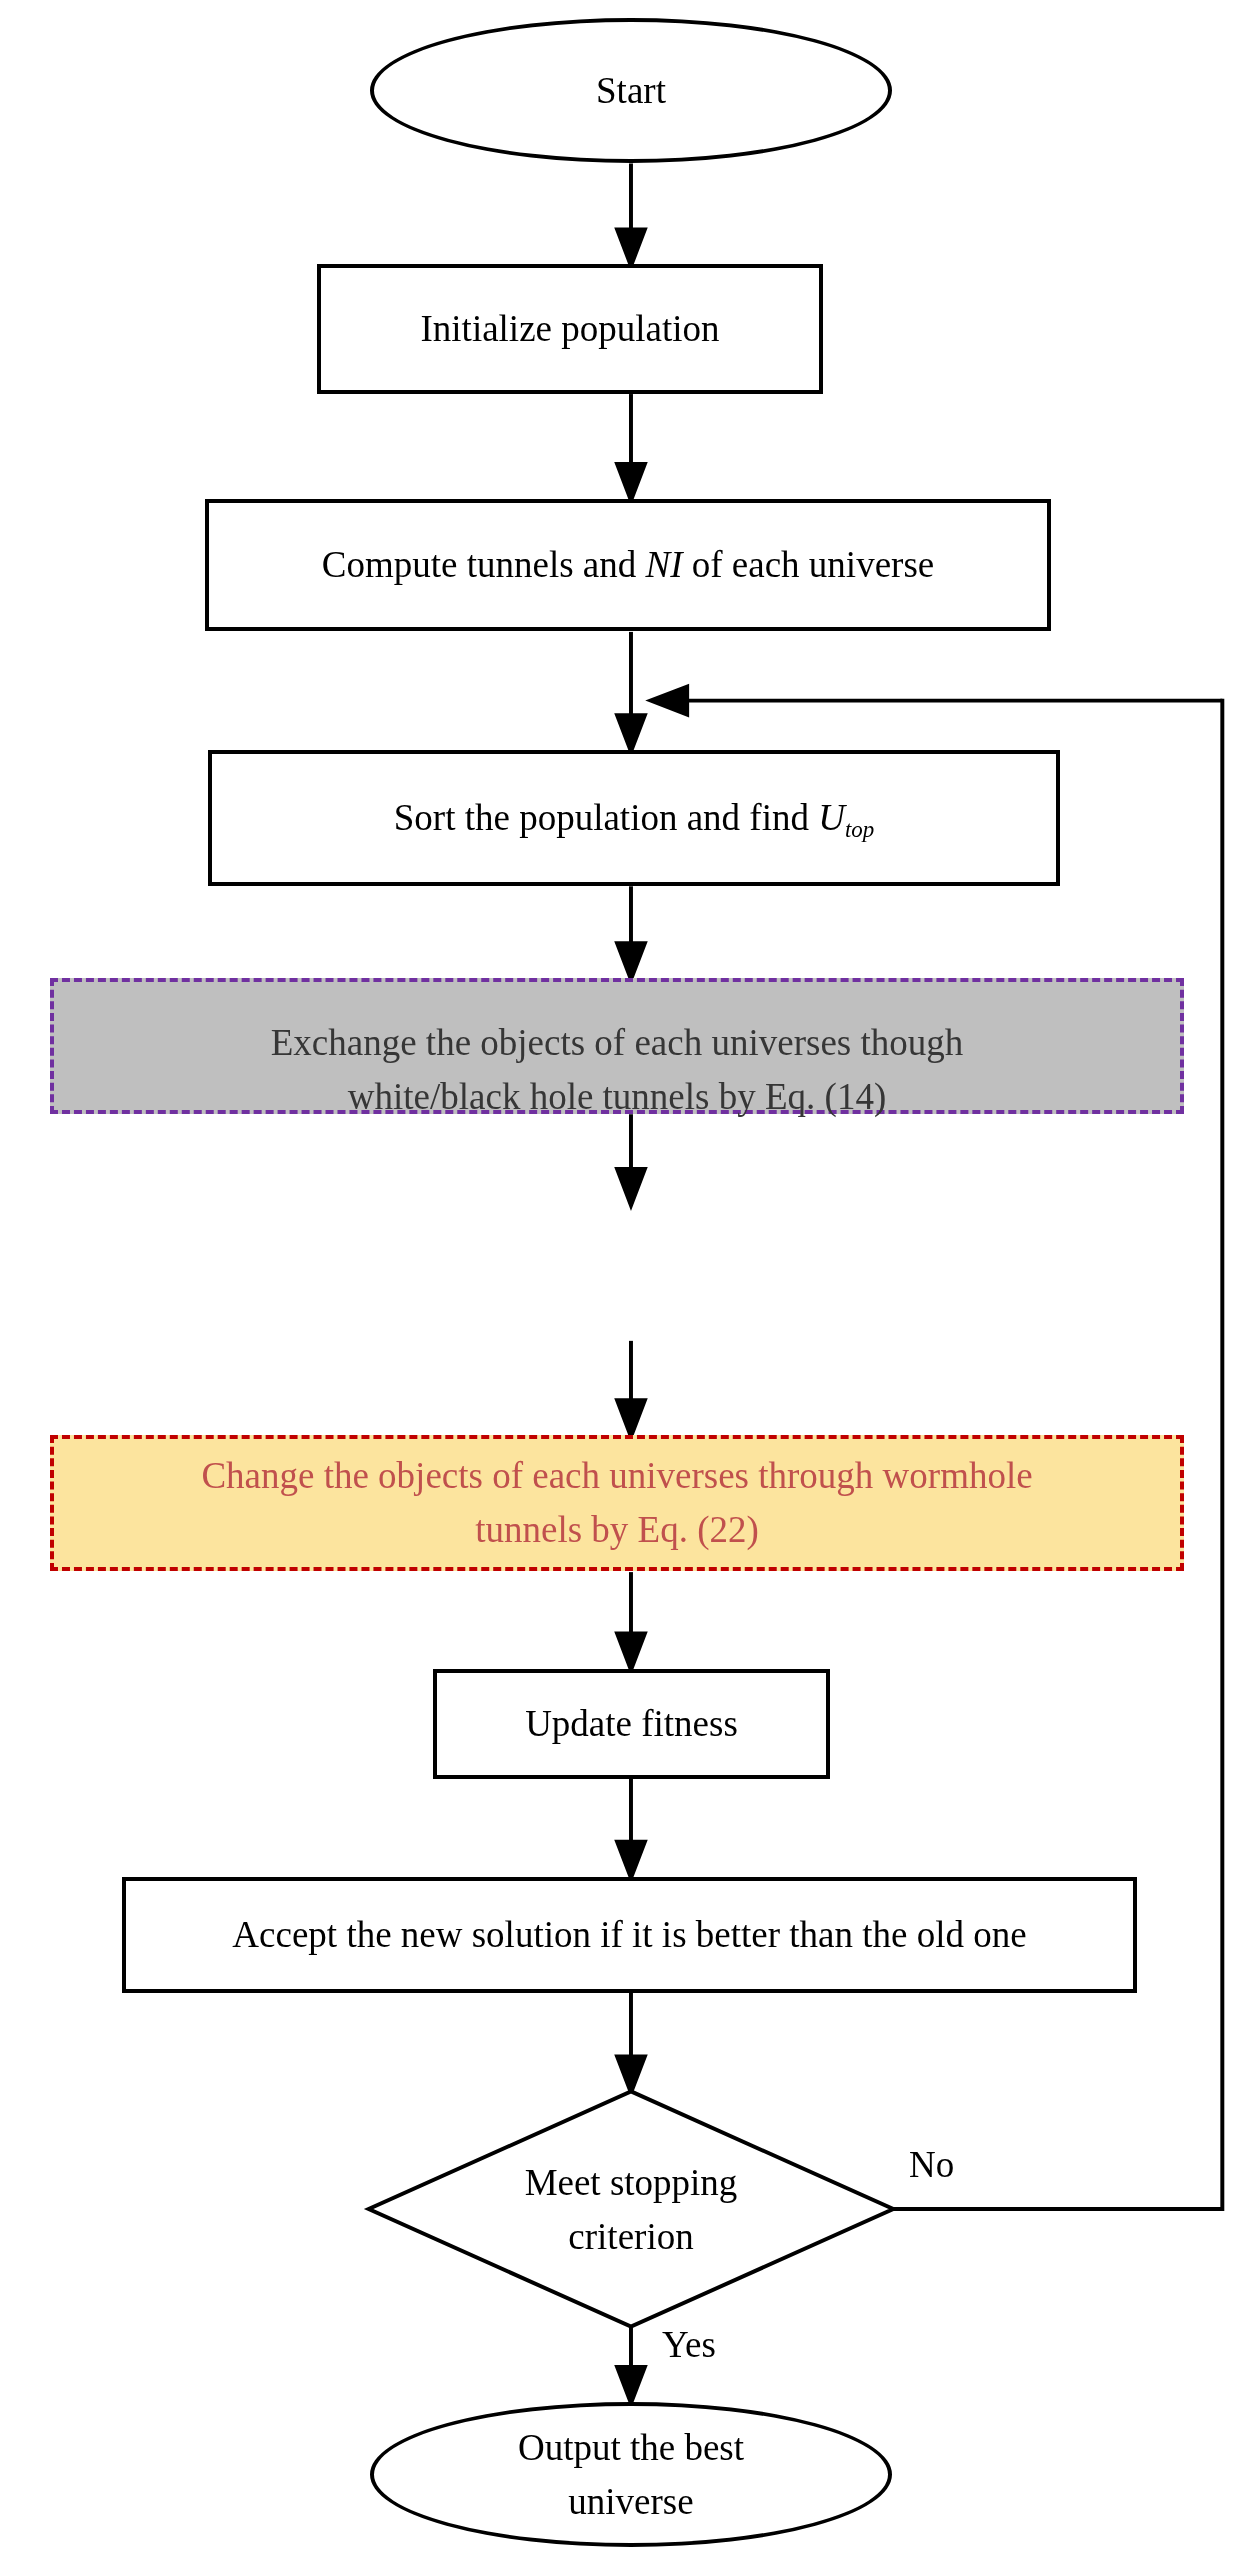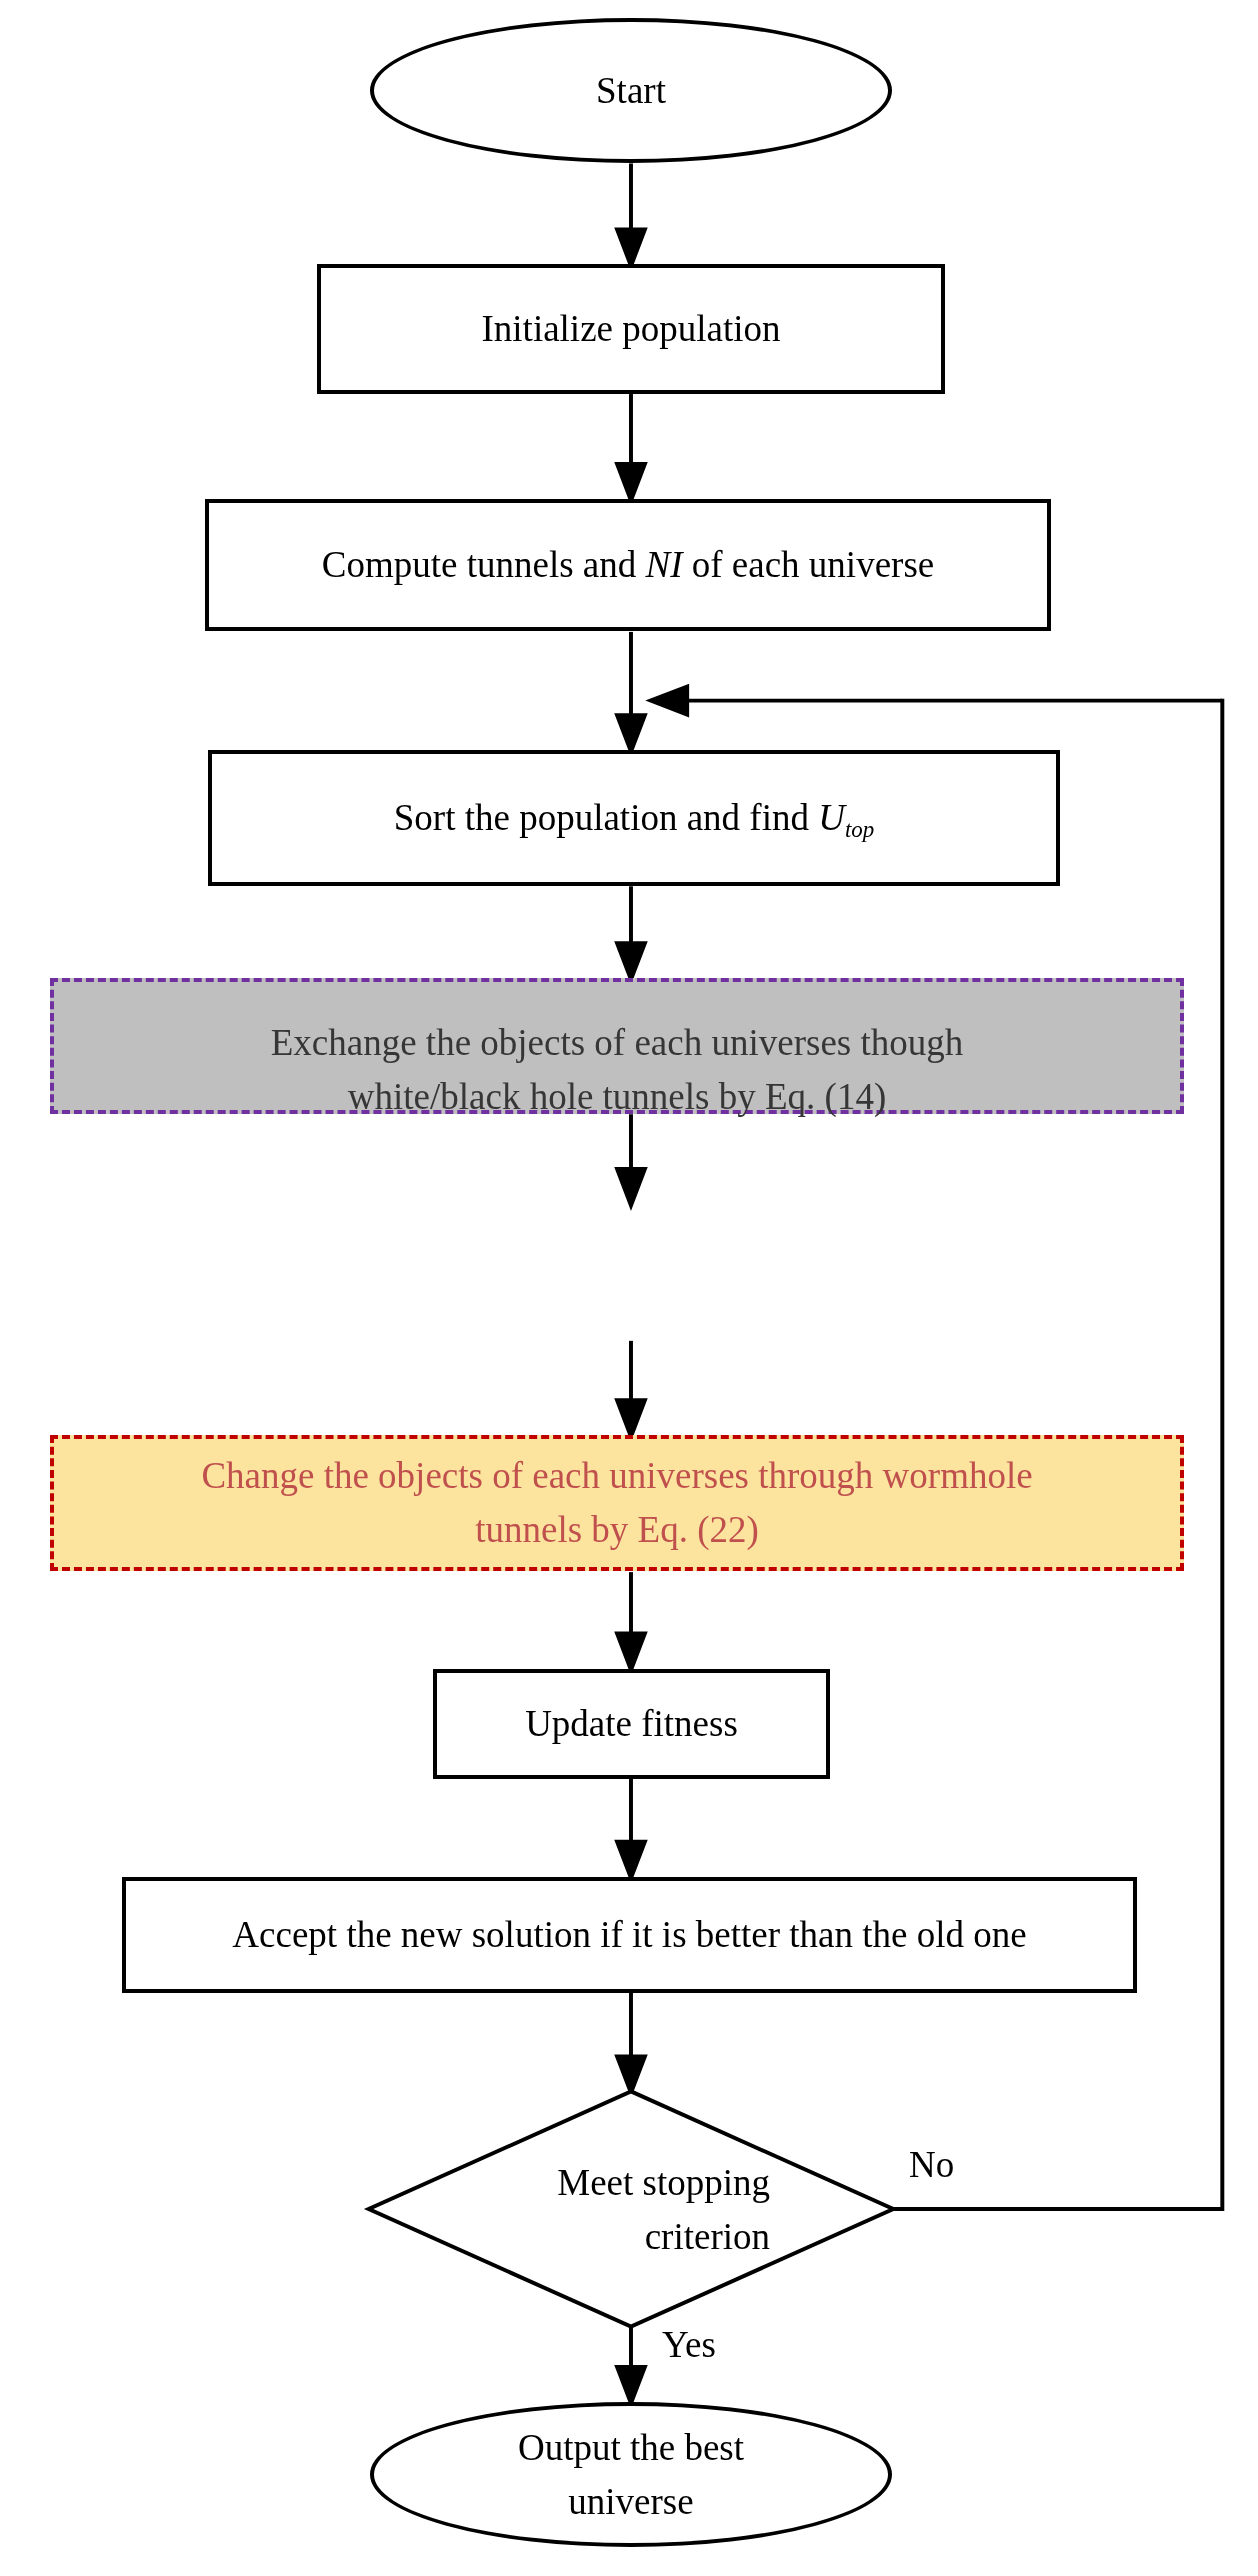--- a/index.html
+++ b/index.html
@@ -16,21 +16,21 @@
   svg.wires{position:absolute;left:0;top:0;width:1258px;height:2576px;}
   .node{
     position:absolute;box-sizing:border-box;
     display:flex;align-items:center;justify-content:center;text-align:center;
     font-size:37px;line-height:1.45;background:#fff;
   }
   .rect{border:4px solid var(--line);}
   .ellipse{border:4.6px solid var(--line);border-radius:50%;}
   .gray{background:var(--gray-fill);border:4px dashed var(--gray-border);color:var(--gray-text);}
   .orange{background:var(--orange-fill);border:4px dashed var(--orange-border);color:var(--orange-text);}
-  .plain{background:transparent;border:none;text-align:right;}
+  .plain{background:transparent;border:none;}
   .lbl{display:block;}
   .lbl i{font-style:italic;margin-top:15px;}
   .lbl sub{font-style:italic;font-size:0.62em;vertical-align:-0.3em;line-height:0;}
   .edge-label{position:absolute;font-size:37px;line-height:1;}
 </style>
 </head>
 <body>
 
 <div class="canvas">
 
@@ -86,21 +86,21 @@
       </g>
     </g>
 
     <polygon points="955,3165 1352,3343 955,3521 558,3343" fill="#ffffff" stroke="var(--line)" stroke-width="6"></polygon>
   </svg>
 
   <div class="node ellipse" style="left:370px;top:18px;width:522px;height:145px;">
     <span class="lbl">Start</span>
   </div>
 
-  <div class="node rect" style="left:317px;top:264px;width:628px;height:130px;">
+  <div class="node rect" style="left:317px;top:264px;width:506px;height:130px;">
     <span class="lbl">Initialize population</span>
   </div>
 
   <div class="node rect" style="left:205px;top:499px;width:846px;height:132px;">
     <span class="lbl" style="max-width:648px;"><span>Compute tunnels and </span><i>NI</i><span> of each universe</span></span>
   </div>
 
   <div class="node rect" style="left:208px;top:750px;width:852px;height:136px;">
     <span class="lbl"><span>Sort the population and find </span><i>U</i><sub>top</sub></span>
   </div>

